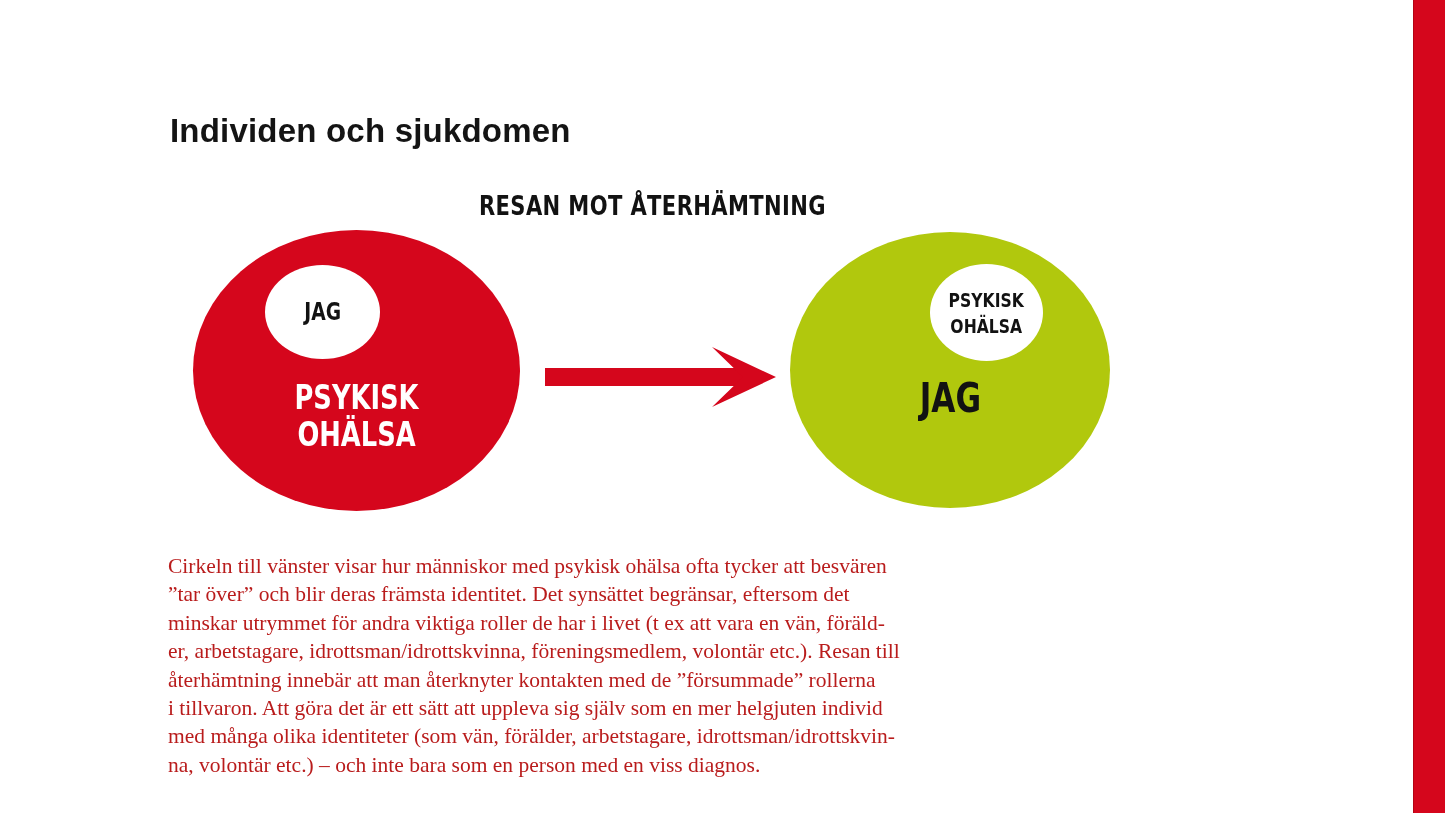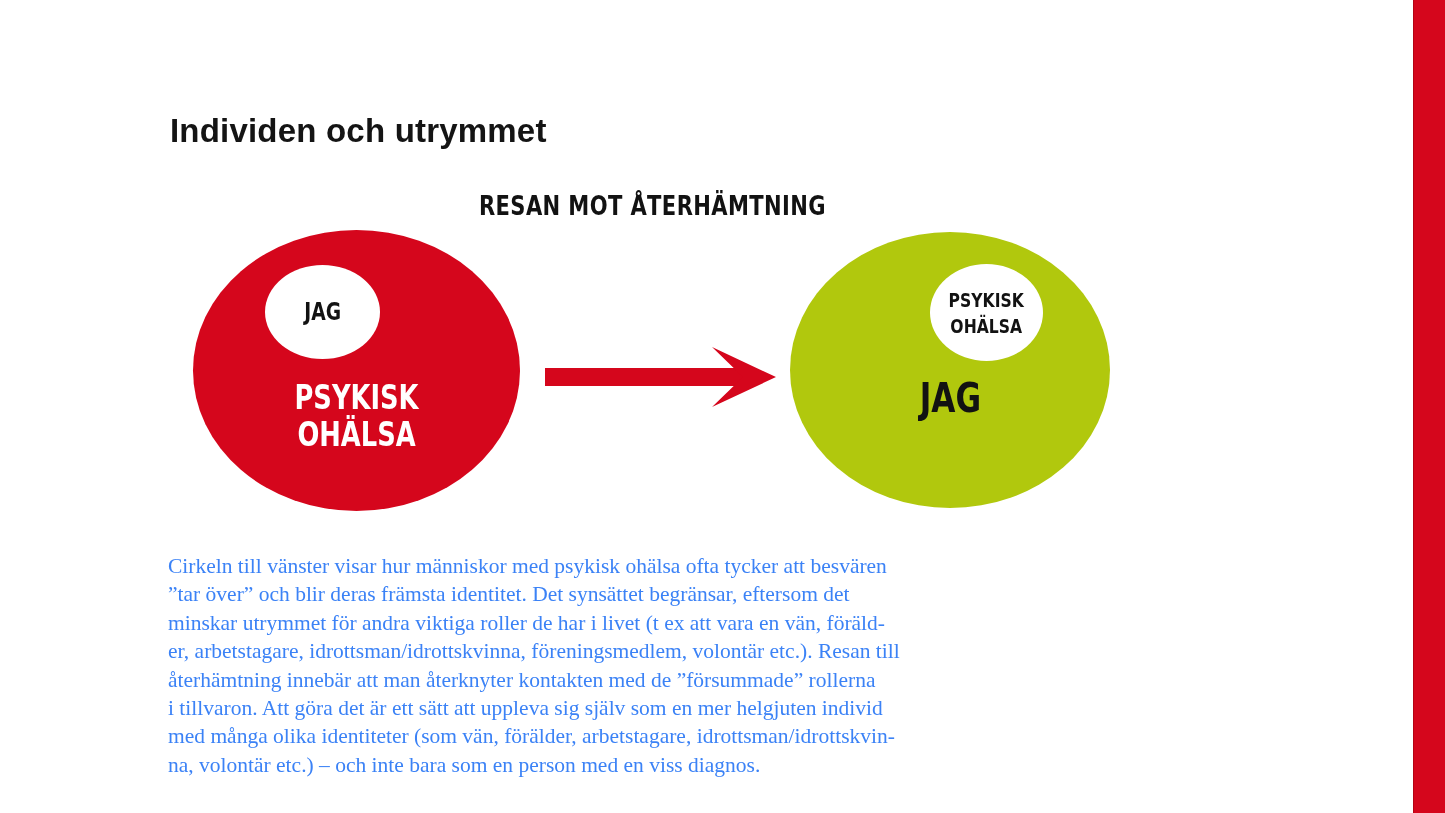--- a/index.html
+++ b/index.html
@@ -80,32 +80,32 @@
     position: absolute;
     left: 545px; top: 340px;
   }
   .body-text {
     position: absolute;
     left: 168px; top: 552px;
     width: 1075px;
     margin: 0;
     font-size: 21.5px;
     line-height: 28.4px;
-    color: #3b82f6;
+    color: #b91c1c;
     white-space: pre-line;
   }
 </style>
 </head>
 <body>
 
 <div class="page">
 
   <div class="side-bar" style="background: rgb(213, 6, 28);"></div>
 
-  <h1 class="heading">Individen och utrymmet</h1>
+  <h1 class="heading">Individen och sjukdomen</h1>
 
   <div>
 
     <div class="diagram-title-wrap">
       <span class="condensed title-text">RESAN MOT ÅTERHÄMTNING</span>
     </div>
 
     <div class="ellipse ellipse-left" style="background: rgb(213, 6, 28);"></div>
 
     <div class="inner-circle inner-circle-left" style="background: rgb(255, 255, 255);">

